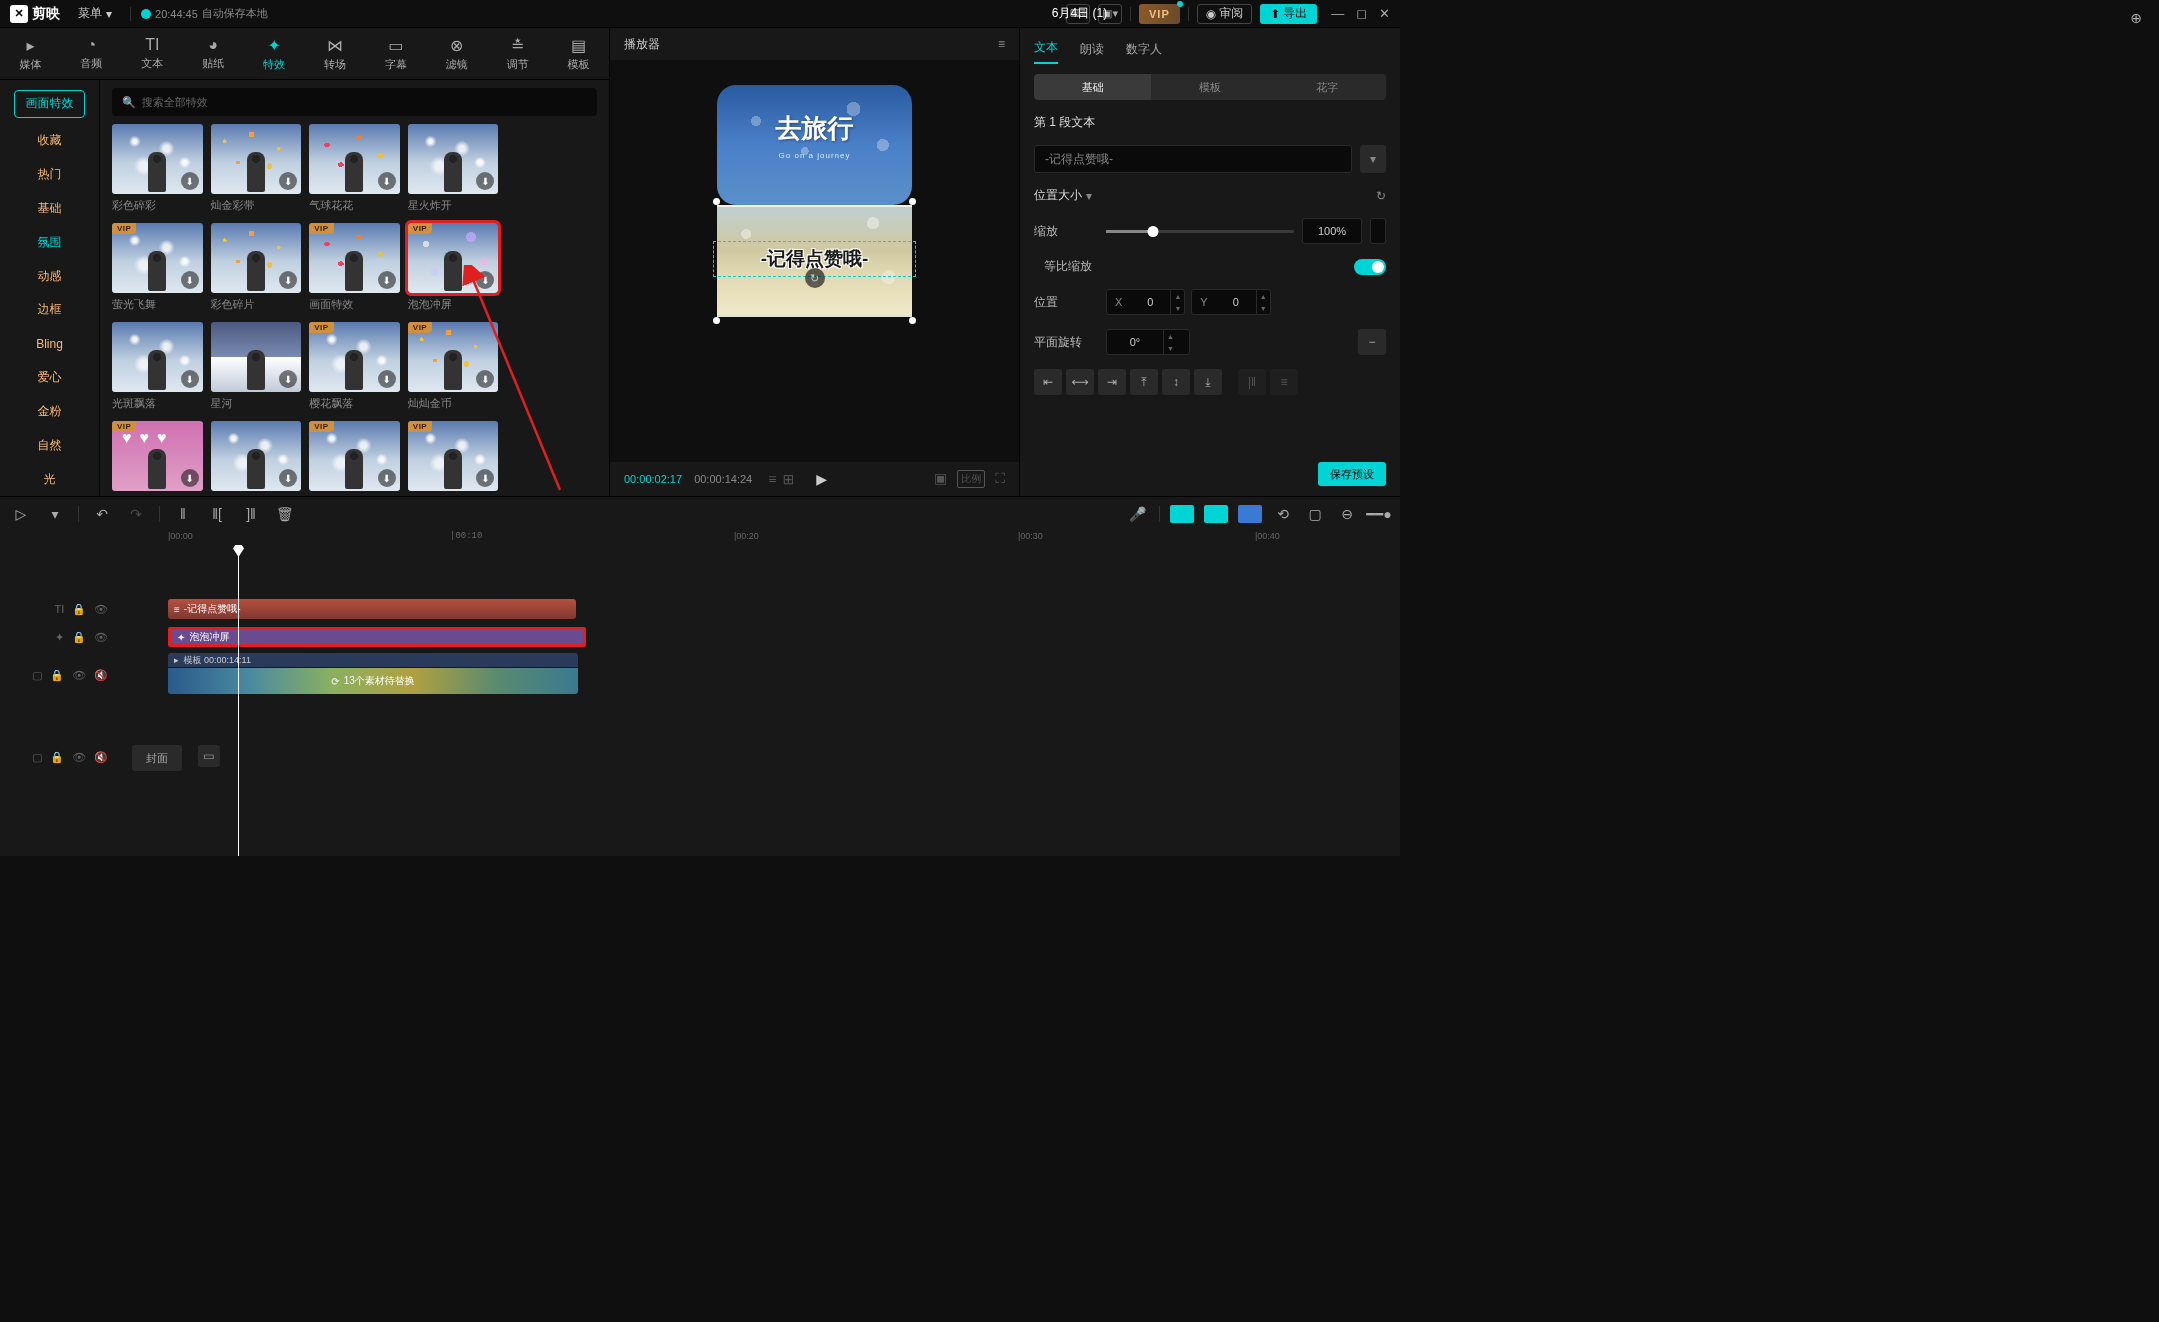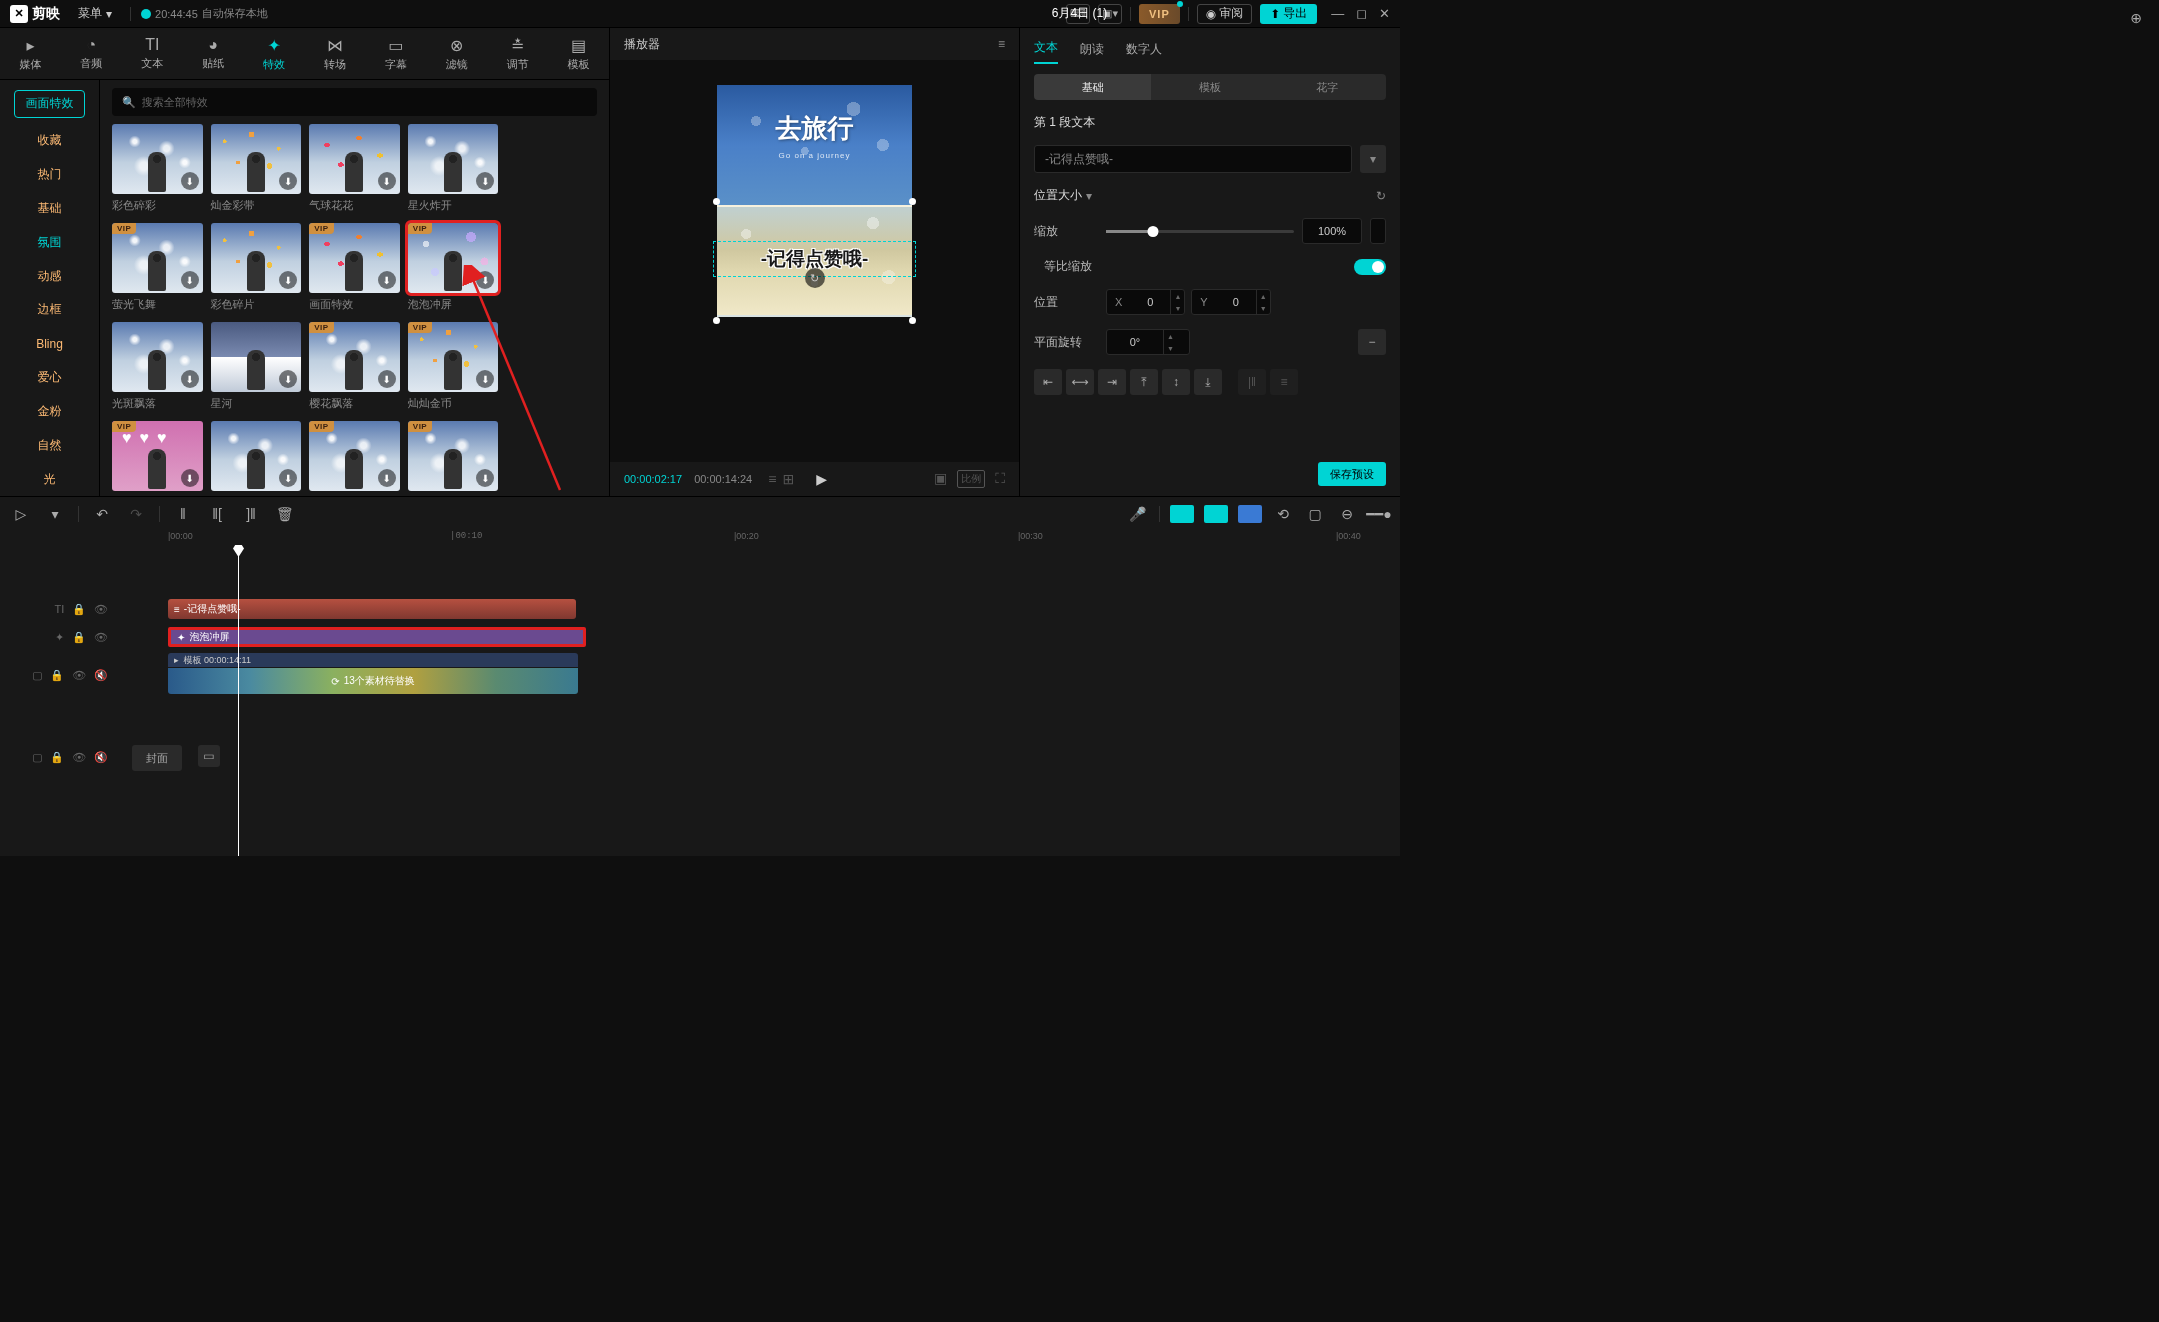--- a/index.html
+++ b/index.html
@@ -235,20 +235,21 @@
       position: relative;
     }
     .canvas-wrap {
       width: 195px; height: 352px;
       position: relative;
     }
     .cv-top {
       height: 34%;
       background: linear-gradient(180deg, #2a5aa0, #4a80c8, #5a90c8);
       position: relative;
+      border-radius: 19px;
     }
     .cv-top::before {
       content:''; position:absolute; inset:0;
       background:
         radial-gradient(circle at 20% 30%, rgba(255,255,255,.3) 0 5px, transparent 5px),
         radial-gradient(circle at 70% 20%, rgba(255,255,255,.3) 0 7px, transparent 7px),
         radial-gradient(circle at 45% 55%, rgba(255,255,255,.3) 0 4px, transparent 4px),
         radial-gradient(circle at 85% 50%, rgba(255,255,255,.3) 0 6px, transparent 6px);
     }
     .cv-top-text { position: absolute; top: 22%; width: 100%; text-align: center; color: #fff; font-family: cursive; font-size: 26px; font-weight: bold; text-shadow: 1px 1px 3px rgba(0,0,0,.4); }
@@ -829,21 +830,21 @@
       <div class="bottom-zoom">
           <span class="tl-tool-btn">⊕</span>
         </div>
     </div>
   </div>
   <div class="tl-ruler">
     <span class="tick" style="left:168px;">|00:00</span>
     <span class="tick" style="left:450px;font-family:Liberation Mono, monospace;">|00:10</span>
     <span class="tick" style="left:734px;">|00:20</span>
     <span class="tick" style="left:1018px;">|00:30</span>
-    <span class="tick" style="left:1336px;">|00:40</span>
+    <span class="tick" style="left:1255px;">|00:40</span>
   </div>
   <div class="tl-tracks">
     <div class="playhead"></div>
     <div style="height:40px;"></div>
     <div class="tl-track-row">
       <div class="tl-track-head">
           <span class="th-icn">TI</span>
           <span class="th-icn">🔒</span>
           <span class="th-icn">👁</span>
         </div>

